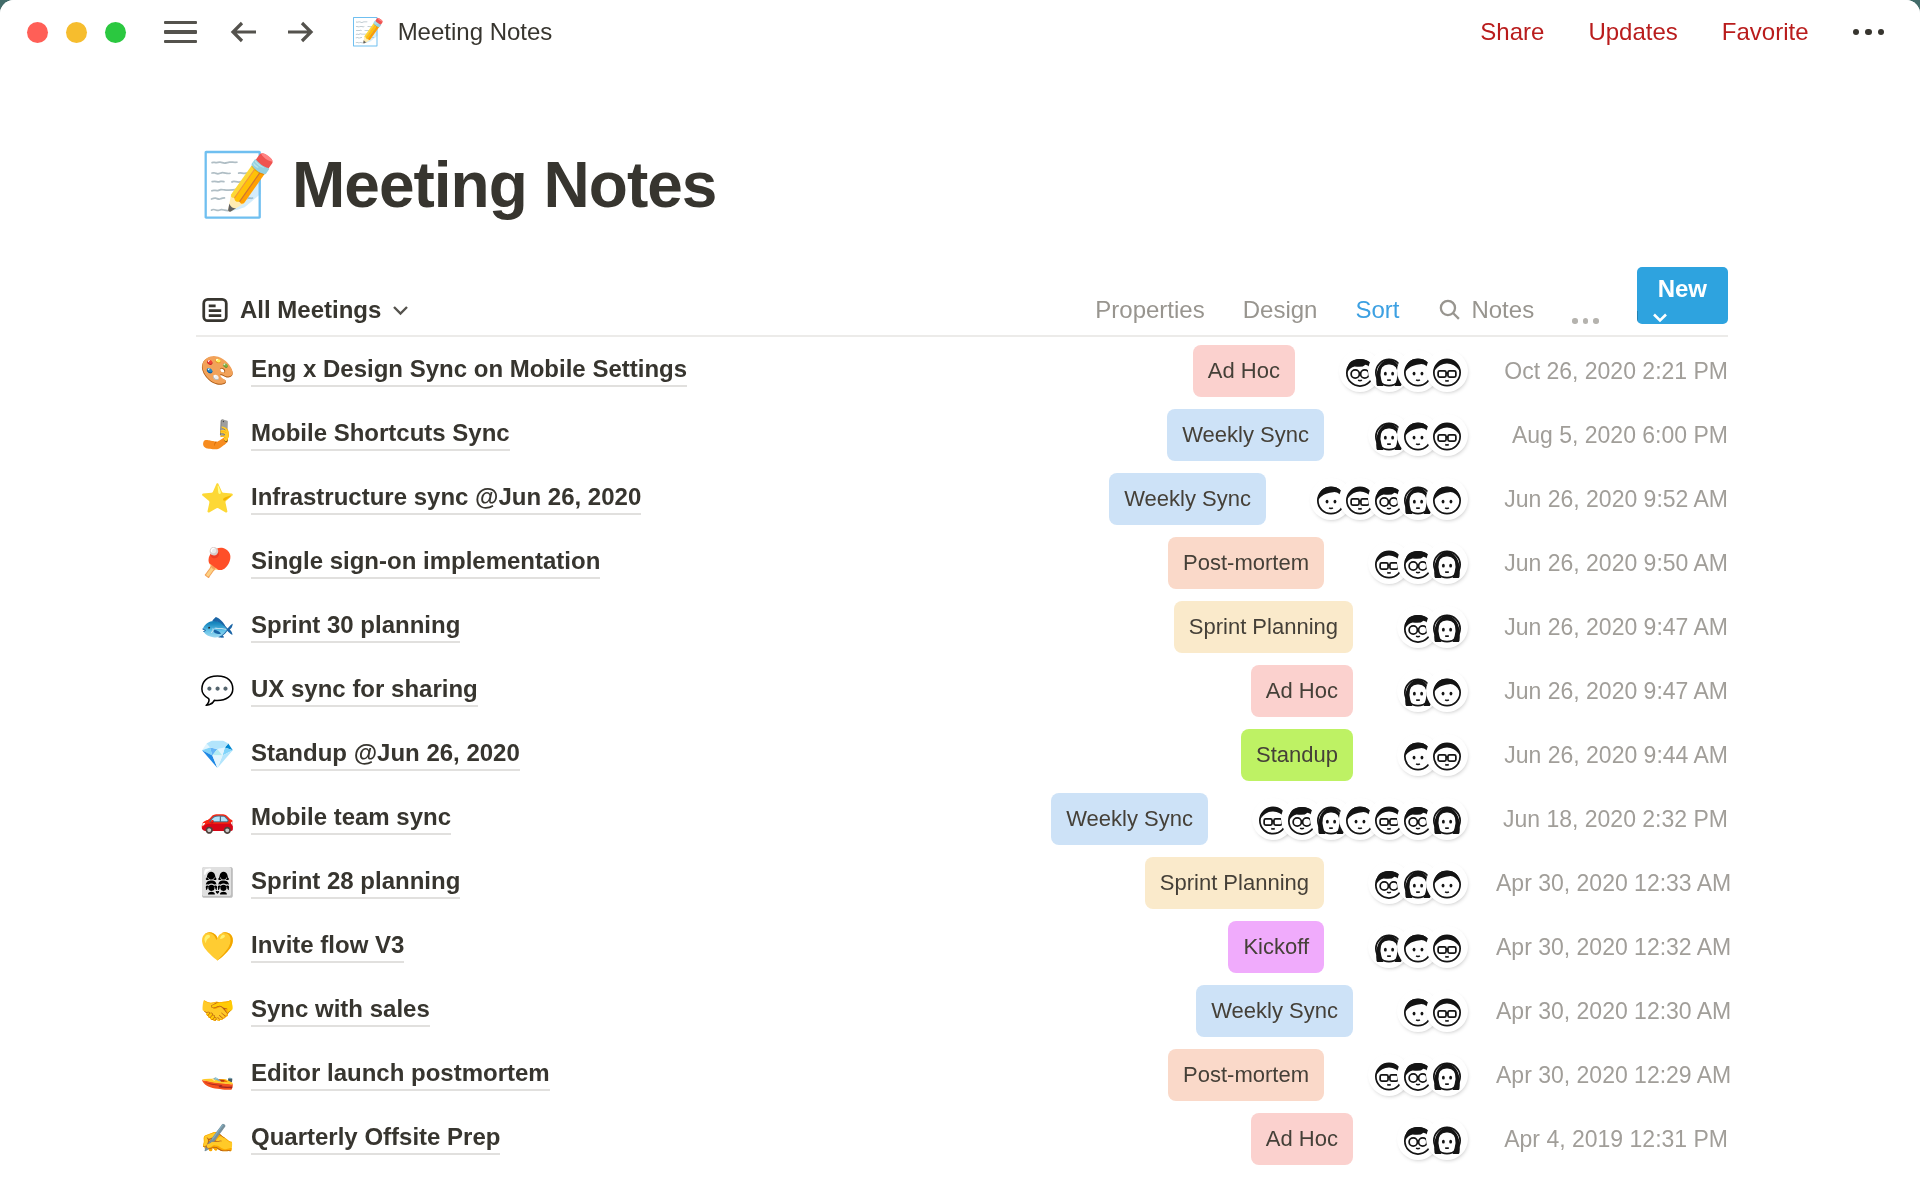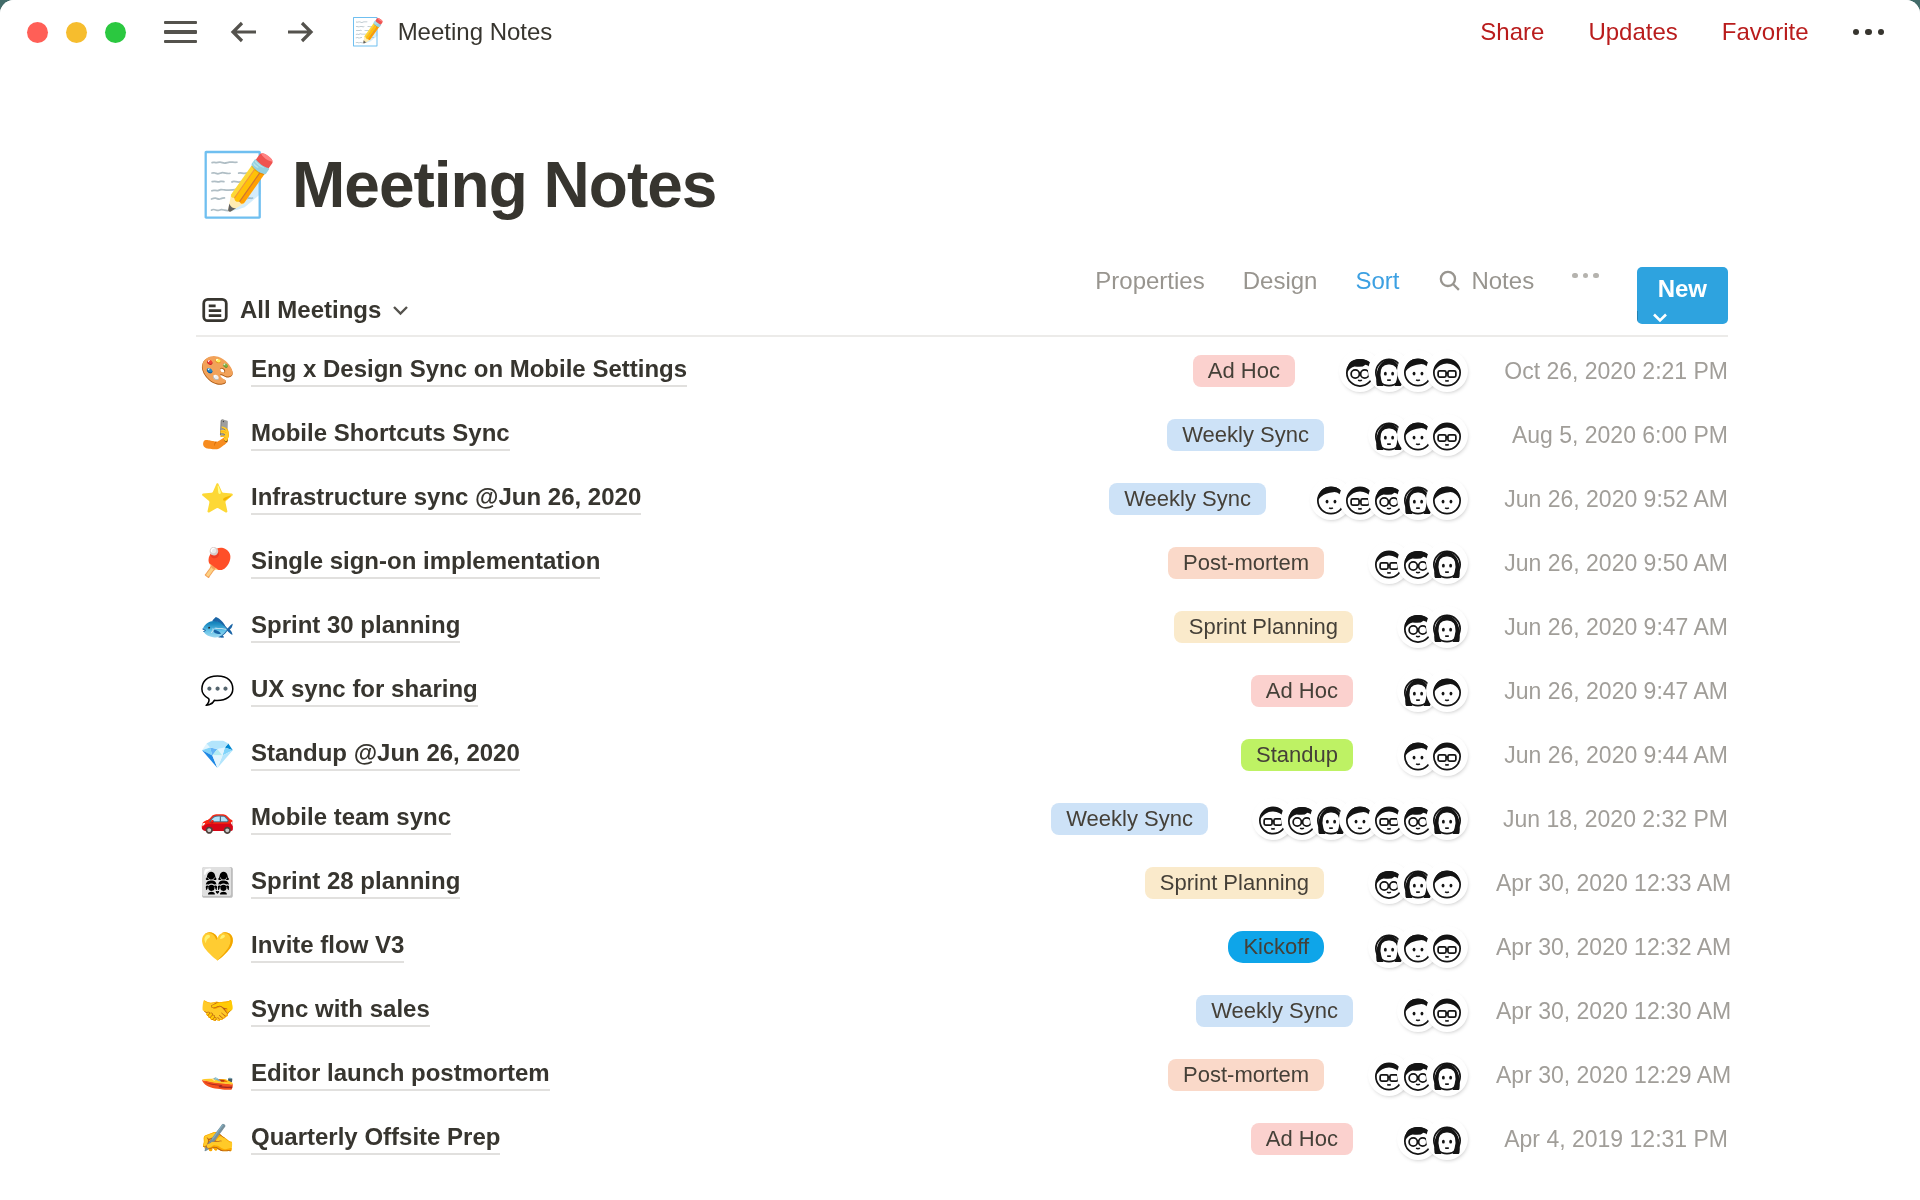--- a/index.html
+++ b/index.html
@@ -35,40 +35,40 @@
 
   
   .page-head { margin:84px 0 0 200px; display:flex; align-items:center; }
   .page-icon { font-size:62px; line-height:1; width:70px; }
   .page-title { font-size:64px; font-weight:700; letter-spacing:-1px; margin-left:22px; color:#37352F; }
 
   
   .view-toolbar { margin:50px 192px 0 200px; display:flex; align-items:center; height:46px; }
   .view-switcher { display:flex; align-items:center; gap:10px; cursor:pointer;margin-top:30px; }
   .view-switcher .vlabel { font-size:24px; font-weight:700; color:#37352F; }
-  .toolbar-right { margin-left:auto; display:flex; align-items:flex-start; gap:38px; }
+  .toolbar-right { margin-left:auto; display:flex; align-items:flex-end; gap:38px; }
   .tb-item { font-size:24px; color:#98958F; cursor:pointer; white-space:nowrap; }
   .tb-item.sort { color:#3CA0E2; }
   .tb-search { display:flex; align-items:center; gap:9px; cursor:pointer; }
   .tb-dots { display:flex; gap:5px; cursor:pointer; padding-top:6px;}
   .tb-dots i { width:5.5px; height:5.5px; border-radius:50%; background:#B5B3AE; }
   .new-btn { display:flex; align-items:stretch; border-radius:5px; overflow:hidden; cursor:pointer;flex-direction:column; }
   .new-main { padding:8px 21px; color:#fff; font-size:24px; font-weight:600; }
   .new-chev { display:flex; align-items:center; padding:0 13px; border-left:1px solid rgba(9,68,97,0.35); }
 
   .divider { margin:17px 192px 0 196px; border-top:2px solid #ECEBE9; }
 
   
   .rows { margin:2px 192px 0 200px; }
   .row { height:64px; display:flex; align-items:center; cursor:pointer; }
   .row-emoji { width:40px; font-size:28px; line-height:1; text-align:left; flex:none; }
   .row-title { margin-left:11px; font-size:24px; font-weight:700; color:#37352F;
                border-bottom:2px solid #E1E0DE; padding-bottom:2px; white-space:nowrap; }
   .row-right { margin-left:auto; display:flex; align-items:center; flex:none; }
-  .tag { height:32px; display:flex; align-items:center; padding:0 15px; border-radius:8px;
+  .tag { height:52px; display:flex; align-items:center; padding:0 15px; border-radius:8px;
          font-size:22px; color:#454038; white-space:nowrap; }
   .avatars { display:flex; margin-left:46px; }
   .avatar { width:38px; height:38px; border-radius:50%; background:#fff; position:relative;
             box-shadow:0 0 0 2px #fff, 1px 2px 4px rgba(0,0,0,0.28); flex:none; }
   .avatar + .avatar { margin-left:-9px; }
   .avatar svg { width:100%; height:100%; display:block; border-radius:50%; }
   .date { width:232px; margin-left:30px; text-align:right; font-size:23px; color:#A19E99; white-space:nowrap; }
 </style>
 </head>
 <body>
@@ -545,21 +545,21 @@
             </span>
           </div>
       <span class="date">Apr 30, 2020 12:33 AM</span>
     </div>
   </div>
 
   <div class="row">
     <span class="row-emoji">💛</span>
     <span class="row-title">Invite flow V3</span>
     <div class="row-right">
-      <span class="tag" style="background: #0ea5e9; border-radius: 15px;">Kickoff</span>
+      <span class="tag" style="background: #f0abfc;">Kickoff</span>
       <div class="avatars">
             <span class="avatar">
               <svg viewBox="0 0 24 24">
                 <circle cx="12" cy="13" r="8.3" fill="#fff" stroke="#141414" stroke-width="1.1"></circle>
                 <path d="M4.2 21.5 Q2.4 7 12 4.2 Q21.6 7 19.8 21.5 L15.6 21.5 Q18.8 13.2 16.3 9.7 Q14.7 7.7 12 7.9 Q9.3 7.7 7.7 9.7 Q5.2 13.2 8.4 21.5 Z" fill="#141414"></path>
                 <ellipse cx="9.7" cy="13.7" rx="0.9" ry="1.2" fill="#141414"></ellipse>
                 <ellipse cx="14.3" cy="13.7" rx="0.9" ry="1.2" fill="#141414"></ellipse>
                 <path d="M10.9 17.5 Q12 18.2 13.1 17.5" fill="none" stroke="#141414" stroke-width="1"></path>
               </svg>
             </span>

